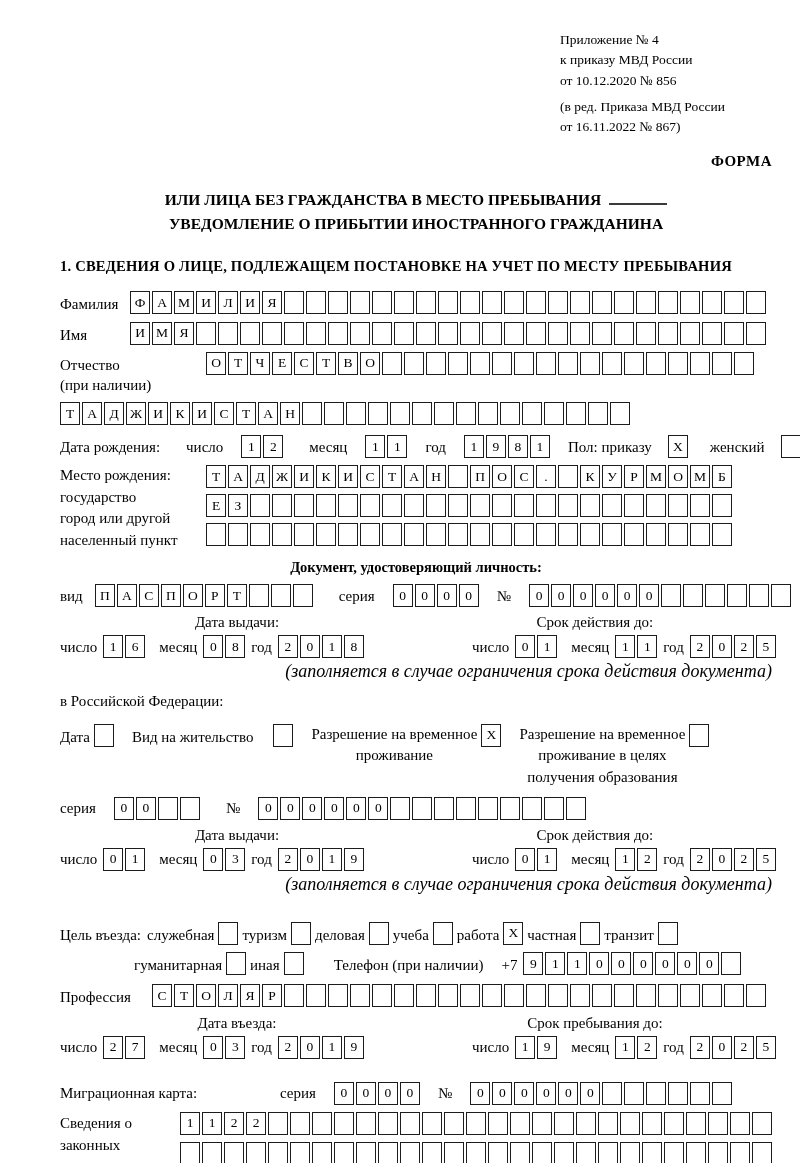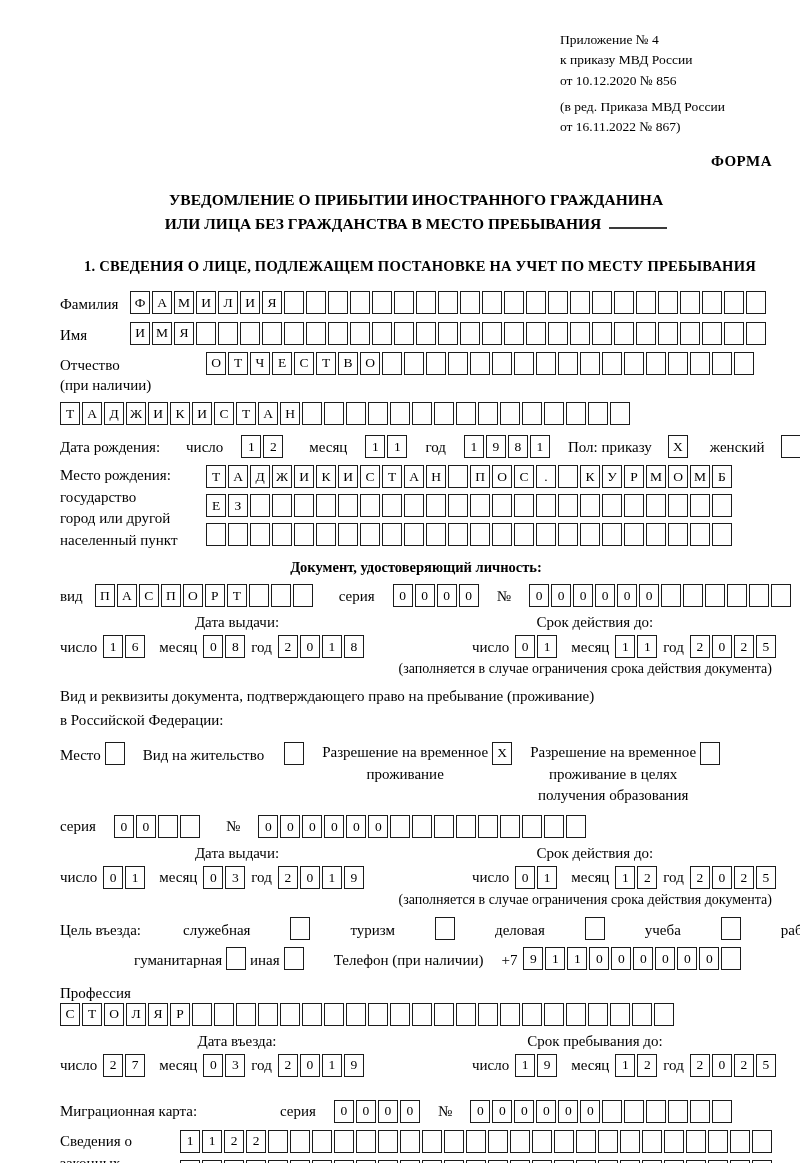--- a/index.html
+++ b/index.html
@@ -3,21 +3,21 @@
 <meta charset="utf-8">
 <style>
   html,body{margin:0;padding:0;background:#fff;}
   body{width:800px;height:1163px;font-family:"Liberation Serif",serif;color:#000;}
   .page{box-sizing:border-box;width:800px;padding:30px 28px 10px 60px;}
   .appendix{margin-left:500px;font-size:13.5px;line-height:1.5;}
   .appendix .amendment{margin-top:6px;}
   .form-label{text-align:right;font-weight:bold;font-size:15px;margin-top:16px;letter-spacing:.5px;}
   .title{text-align:center;font-weight:bold;font-size:15.5px;line-height:1.55;margin-top:18px;}
   .blank-line{display:inline-block;width:58px;border-bottom:2.2px solid #3a3a3a;height:12px;margin-left:8px;}
-  .section-heading{font-weight:bold;font-size:14.6px;margin-top:22px;margin-bottom:16px;letter-spacing:.2px;margin-left:24px;}
+  .section-heading{font-weight:bold;font-size:14.6px;margin-top:22px;margin-bottom:16px;letter-spacing:.2px;}
   .frow{display:flex;align-items:flex-start;margin-bottom:7px;}
   .flabel{font-size:15px;line-height:1.35;padding-top:3px;white-space:nowrap;}
   .w70{width:70px;flex:none;}
   .w120{width:120px;flex:none;}
   .w146{width:146px;flex:none;}
   .w170{width:174px;flex:none;}
   .cells{display:inline-flex;gap:2px;vertical-align:middle;}
   .cell,.cb{box-sizing:border-box;width:20px;height:23px;border:1.8px solid #1c1c1c;display:inline-flex;align-items:center;justify-content:center;font-size:13.5px;background:#fff;flex:none;}
   .cb{vertical-align:middle;margin:0 4px;}
   .inline-row{align-items:center;gap:12px;}
@@ -26,26 +26,26 @@
   .gapS{margin-left:6px;}
   .bp-labels div{font-size:15px;line-height:21.5px;}
   .bp-rows > .cells{margin-bottom:6px;}
   .doc-heading{text-align:center;font-weight:bold;font-size:14.5px;margin:4px 0 8px 0;}
   .dates-pair{display:flex;margin-top:6px;}
   .dates-left{width:354px;flex:none;}
   .dates-right{flex:1;}
   .dg-head{text-align:center;font-size:15px;margin-bottom:4px;}
   .dg{display:flex;align-items:center;}
   .dg .flabel{padding-top:0;}
-  .note{font-size:14px;text-align:right;margin:3px 0 8px 0;}
+  .note{font-size:18px;text-align:right;margin:3px 0 8px 0;font-style:italic;}
   .text-line{font-size:15px;line-height:1.55;}
   .opt-multi{text-align:center;font-size:15px;line-height:1.45;margin-left:14px;}
   .permit-options{margin-top:10px;align-items:flex-start;}
   .permit-options .cb{margin-top:0;}
-  .purpose-row{align-items:center;margin-top:9px;gap:36px;}
+  .purpose-row{align-items:center;margin-top:27px;}
   .purpose-row2{align-items:center;margin-left:74px;}
   .phone-group{display:flex;align-items:flex-start;margin-left:26px;}
   .legal-block{margin-top:4px;}
   .legal-labels div{font-size:15px;line-height:22.5px;}
   .legal-rows > .cells{margin-bottom:7px;}
 </style>
 </head>
 <body>
 
 <div class="page">
@@ -56,22 +56,22 @@
     <div>от 10.12.2020 № 856</div>
     <div class="amendment">
       <div>(в ред. Приказа МВД России</div>
       <div>от 16.11.2022 № 867)</div>
     </div>
   </div>
 
   <div class="form-label">ФОРМА</div>
 
   <div class="title">
+    <div><span>ИЛИ ЛИЦА БЕЗ ГРАЖДАНСТВА В МЕСТО ПРЕБЫВАНИЯ</span><span class="blank-line"></span></div>
     <div>УВЕДОМЛЕНИЕ О ПРИБЫТИИ ИНОСТРАННОГО ГРАЖДАНИНА</div>
-    <div><span>ИЛИ ЛИЦА БЕЗ ГРАЖДАНСТВА В МЕСТО ПРЕБЫВАНИЯ</span><span class="blank-line"></span></div>
   </div>
 
   <div class="section-heading">1. СВЕДЕНИЯ О ЛИЦЕ, ПОДЛЕЖАЩЕМ ПОСТАНОВКЕ НА УЧЕТ ПО МЕСТУ ПРЕБЫВАНИЯ</div>
 
   <div class="frow">
     <div class="flabel w70">Фамилия</div>
     <div class="cells">
         <span class="cell">Ф</span>
         <span class="cell">А</span>
         <span class="cell">М</span>
@@ -399,25 +399,24 @@
             <span class="cell">2</span>
             <span class="cell">0</span>
             <span class="cell">2</span>
             <span class="cell">5</span>
           </span>
       </div>
     </div>
   </div>
   <div class="note">(заполняется в случае ограничения срока действия документа)</div>
 
-  <div class="text-line">Вид и реквизиты документа, подтверждающего право на пребывание (проживание)</div>
   <div class="text-line">в Российской Федерации:</div>
 
   <div class="frow permit-options">
-    <span class="flabel">Место</span>
+    <span class="flabel">Дата</span>
     <span class="cb"></span>
     <span class="flabel" style="margin-left:14px;">Вид на жительство</span>
     <span class="cb" style="margin-left:20px;"></span>
     <div class="opt-multi">
       <div>Разрешение на временное</div>
       <div>проживание</div>
     </div>
     <span class="cb">X</span>
     <div class="opt-multi">
       <div>Разрешение на временное</div>
@@ -537,21 +536,21 @@
           <span class="cell">0</span>
           <span class="cell">0</span>
           <span class="cell">0</span>
           <span class="cell">0</span>
           <span class="cell">0</span>
           <span class="cell"></span>
         </span>
     </div>
   </div>
 
-  <div class="frow" style="margin-top:9px;flex-direction:column;">
+  <div class="frow" style="margin-top:9px;">
     <div class="flabel" style="width:92px;flex:none;">Профессия</div>
     <div class="cells">
         <span class="cell">С</span>
         <span class="cell">Т</span>
         <span class="cell">О</span>
         <span class="cell">Л</span>
         <span class="cell">Я</span>
         <span class="cell">Р</span>
         <span class="cell"></span>
         <span class="cell"></span>

